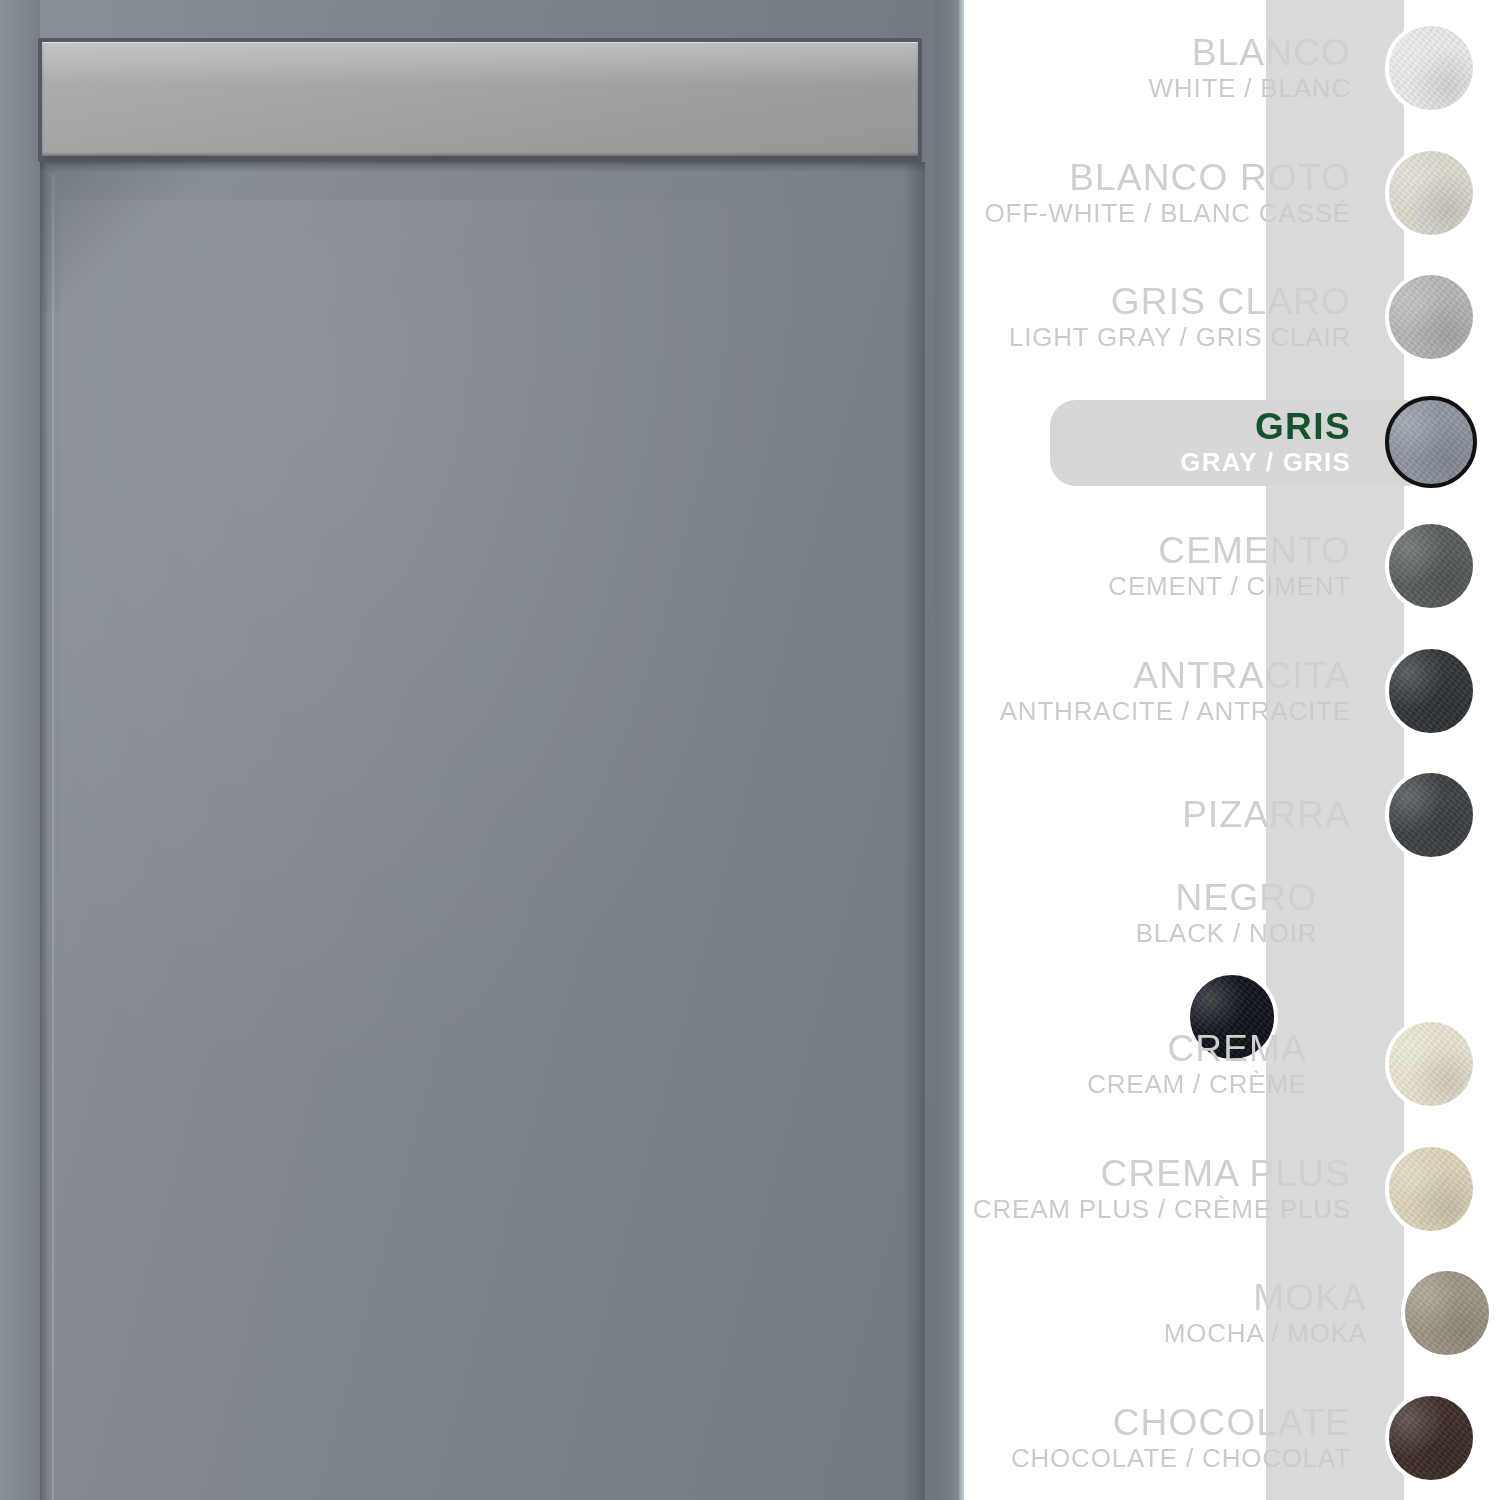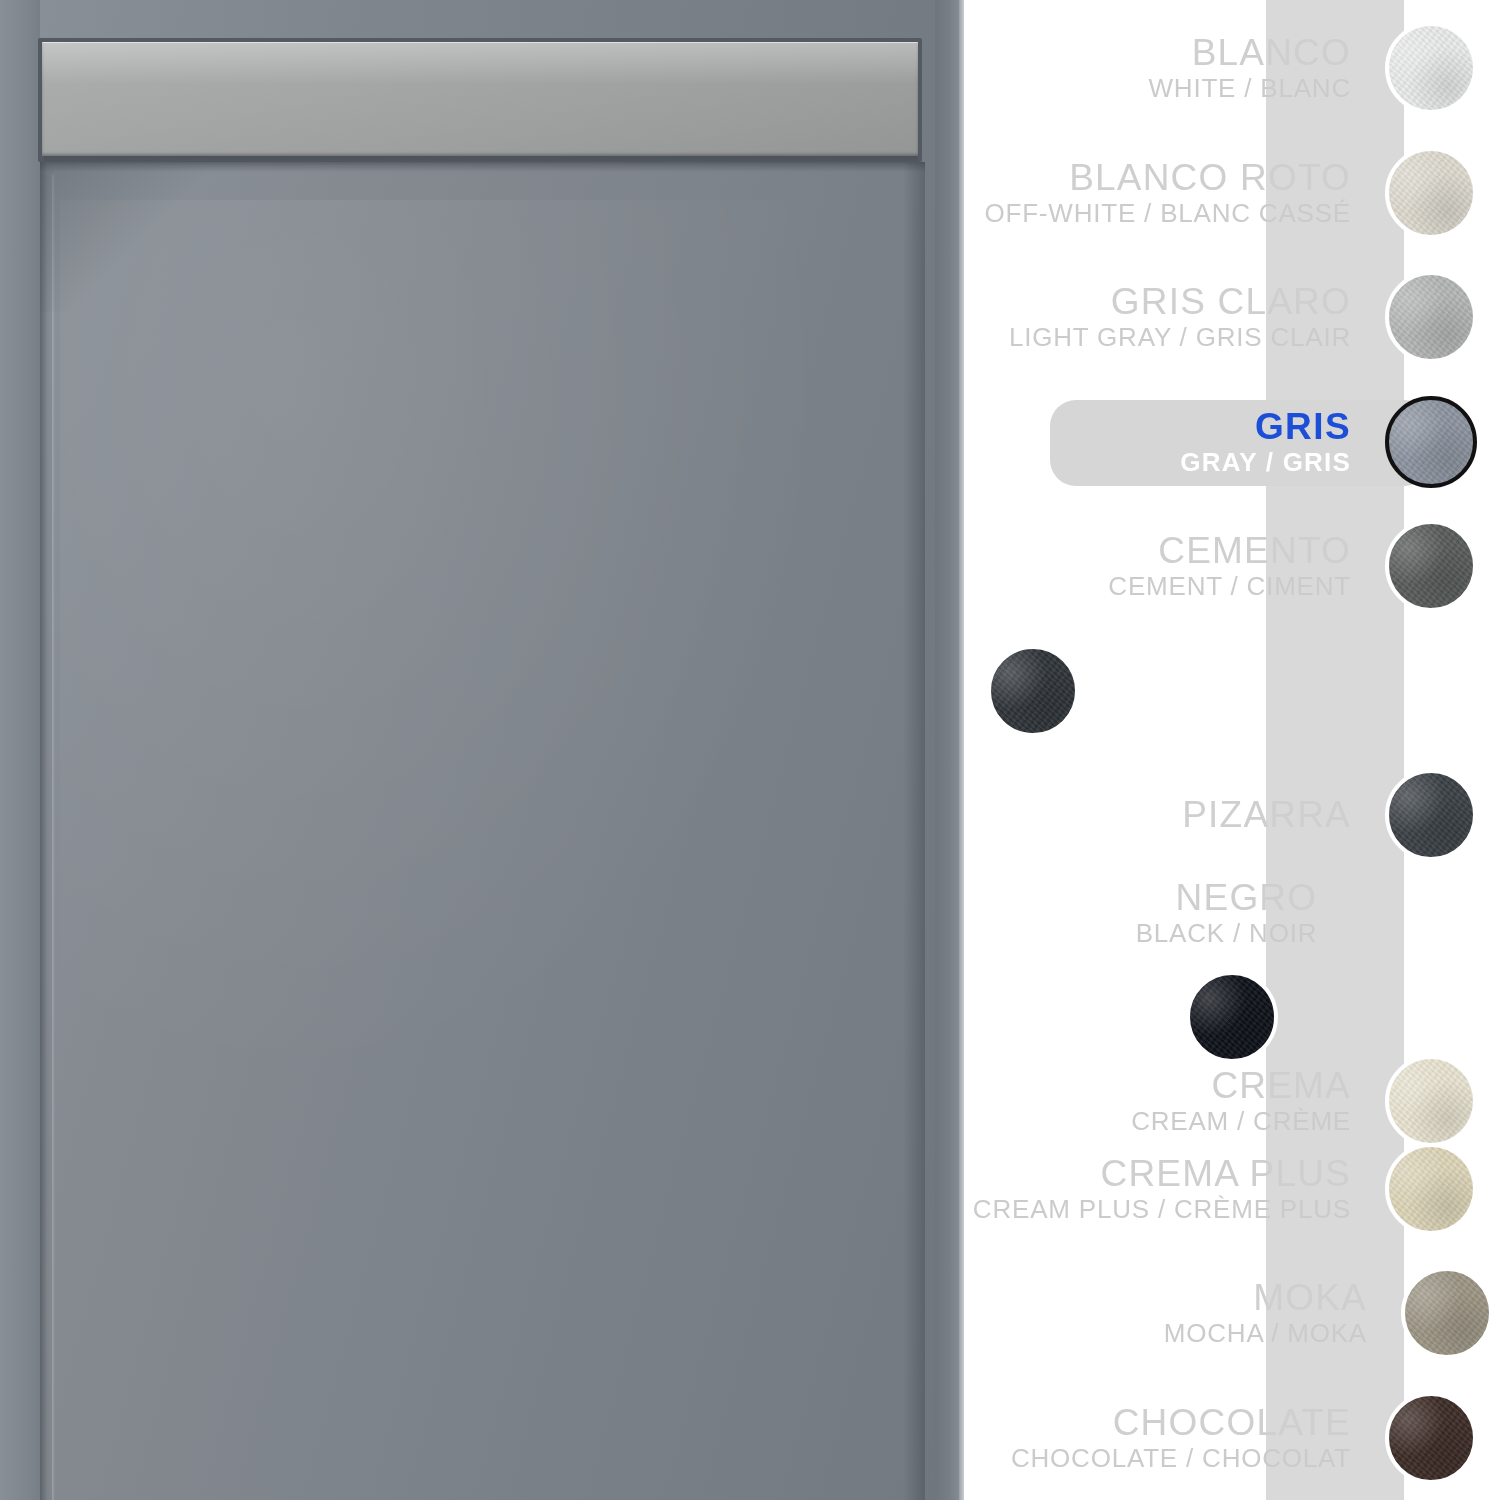--- a/index.html
+++ b/index.html
@@ -157,21 +157,21 @@
   
   .row.selected .pill{
     position:absolute;
     left:86px; top:20px;
     width:380px; height:86px;
     background:#d6d6d6;
     border-radius:26px;
     z-index:1;
   }
   .row.selected .name-primary{
-    color:#1d4ed8;
+    color:#14532d;
     font-weight:700;
     letter-spacing:1.4px;
   }
   .row.selected .name-secondary{
     color:#ffffff;
     font-weight:700;
     letter-spacing:1.2px;
     margin-left:19px;
   }
   .row.selected .dot{
@@ -245,20 +245,24 @@
         <div class="row" style="top: 504px;">
           <div class="row-labels">
             <span class="name-primary">CEMENTO</span>
             <span class="name-secondary">CEMENT / CIMENT</span>
           </div>
           <div class="dot-wrap">
             <div class="dot" style="background: rgb(87, 91, 90);"></div>
           </div>
         </div>
         <div class="row" style="top: 628.5px;">
+          <div class="row-labels">
+            <span class="name-primary">ANTRACITA</span>
+            <span class="name-secondary">ANTHRACITE / ANTRACITE</span>
+          </div>
           <div class="dot-wrap">
             <div class="dot" style="background: rgb(46, 51, 56);"></div>
           </div>
         </div>
         <div class="row" style="top: 753px;">
           <div class="row-labels">
             <span class="name-primary">PIZARRA</span>
           </div>
           <div class="dot-wrap">
             <div class="dot" style="background: rgb(58, 64, 69);"></div>
@@ -266,21 +270,21 @@
         </div>
         <div class="row" style="top: 877.5px; flex-direction: column;">
           <div class="row-labels">
             <span class="name-primary">NEGRO</span>
             <span class="name-secondary">BLACK / NOIR</span>
           </div>
           <div class="dot-wrap">
             <div class="dot" style="background: rgb(13, 17, 24);"></div>
           </div>
         </div>
-        <div class="row" style="top: 1039px;">
+        <div class="row" style="top: 1002px; gap: 44px;">
           <div class="row-labels">
             <span class="name-primary">CREMA</span>
             <span class="name-secondary">CREAM / CRÈME</span>
           </div>
           <div class="dot-wrap">
             <div class="dot" style="background: rgb(232, 227, 208);"></div>
           </div>
         </div>
         <div class="row" style="top: 1126.5px;">
           <div class="row-labels">

